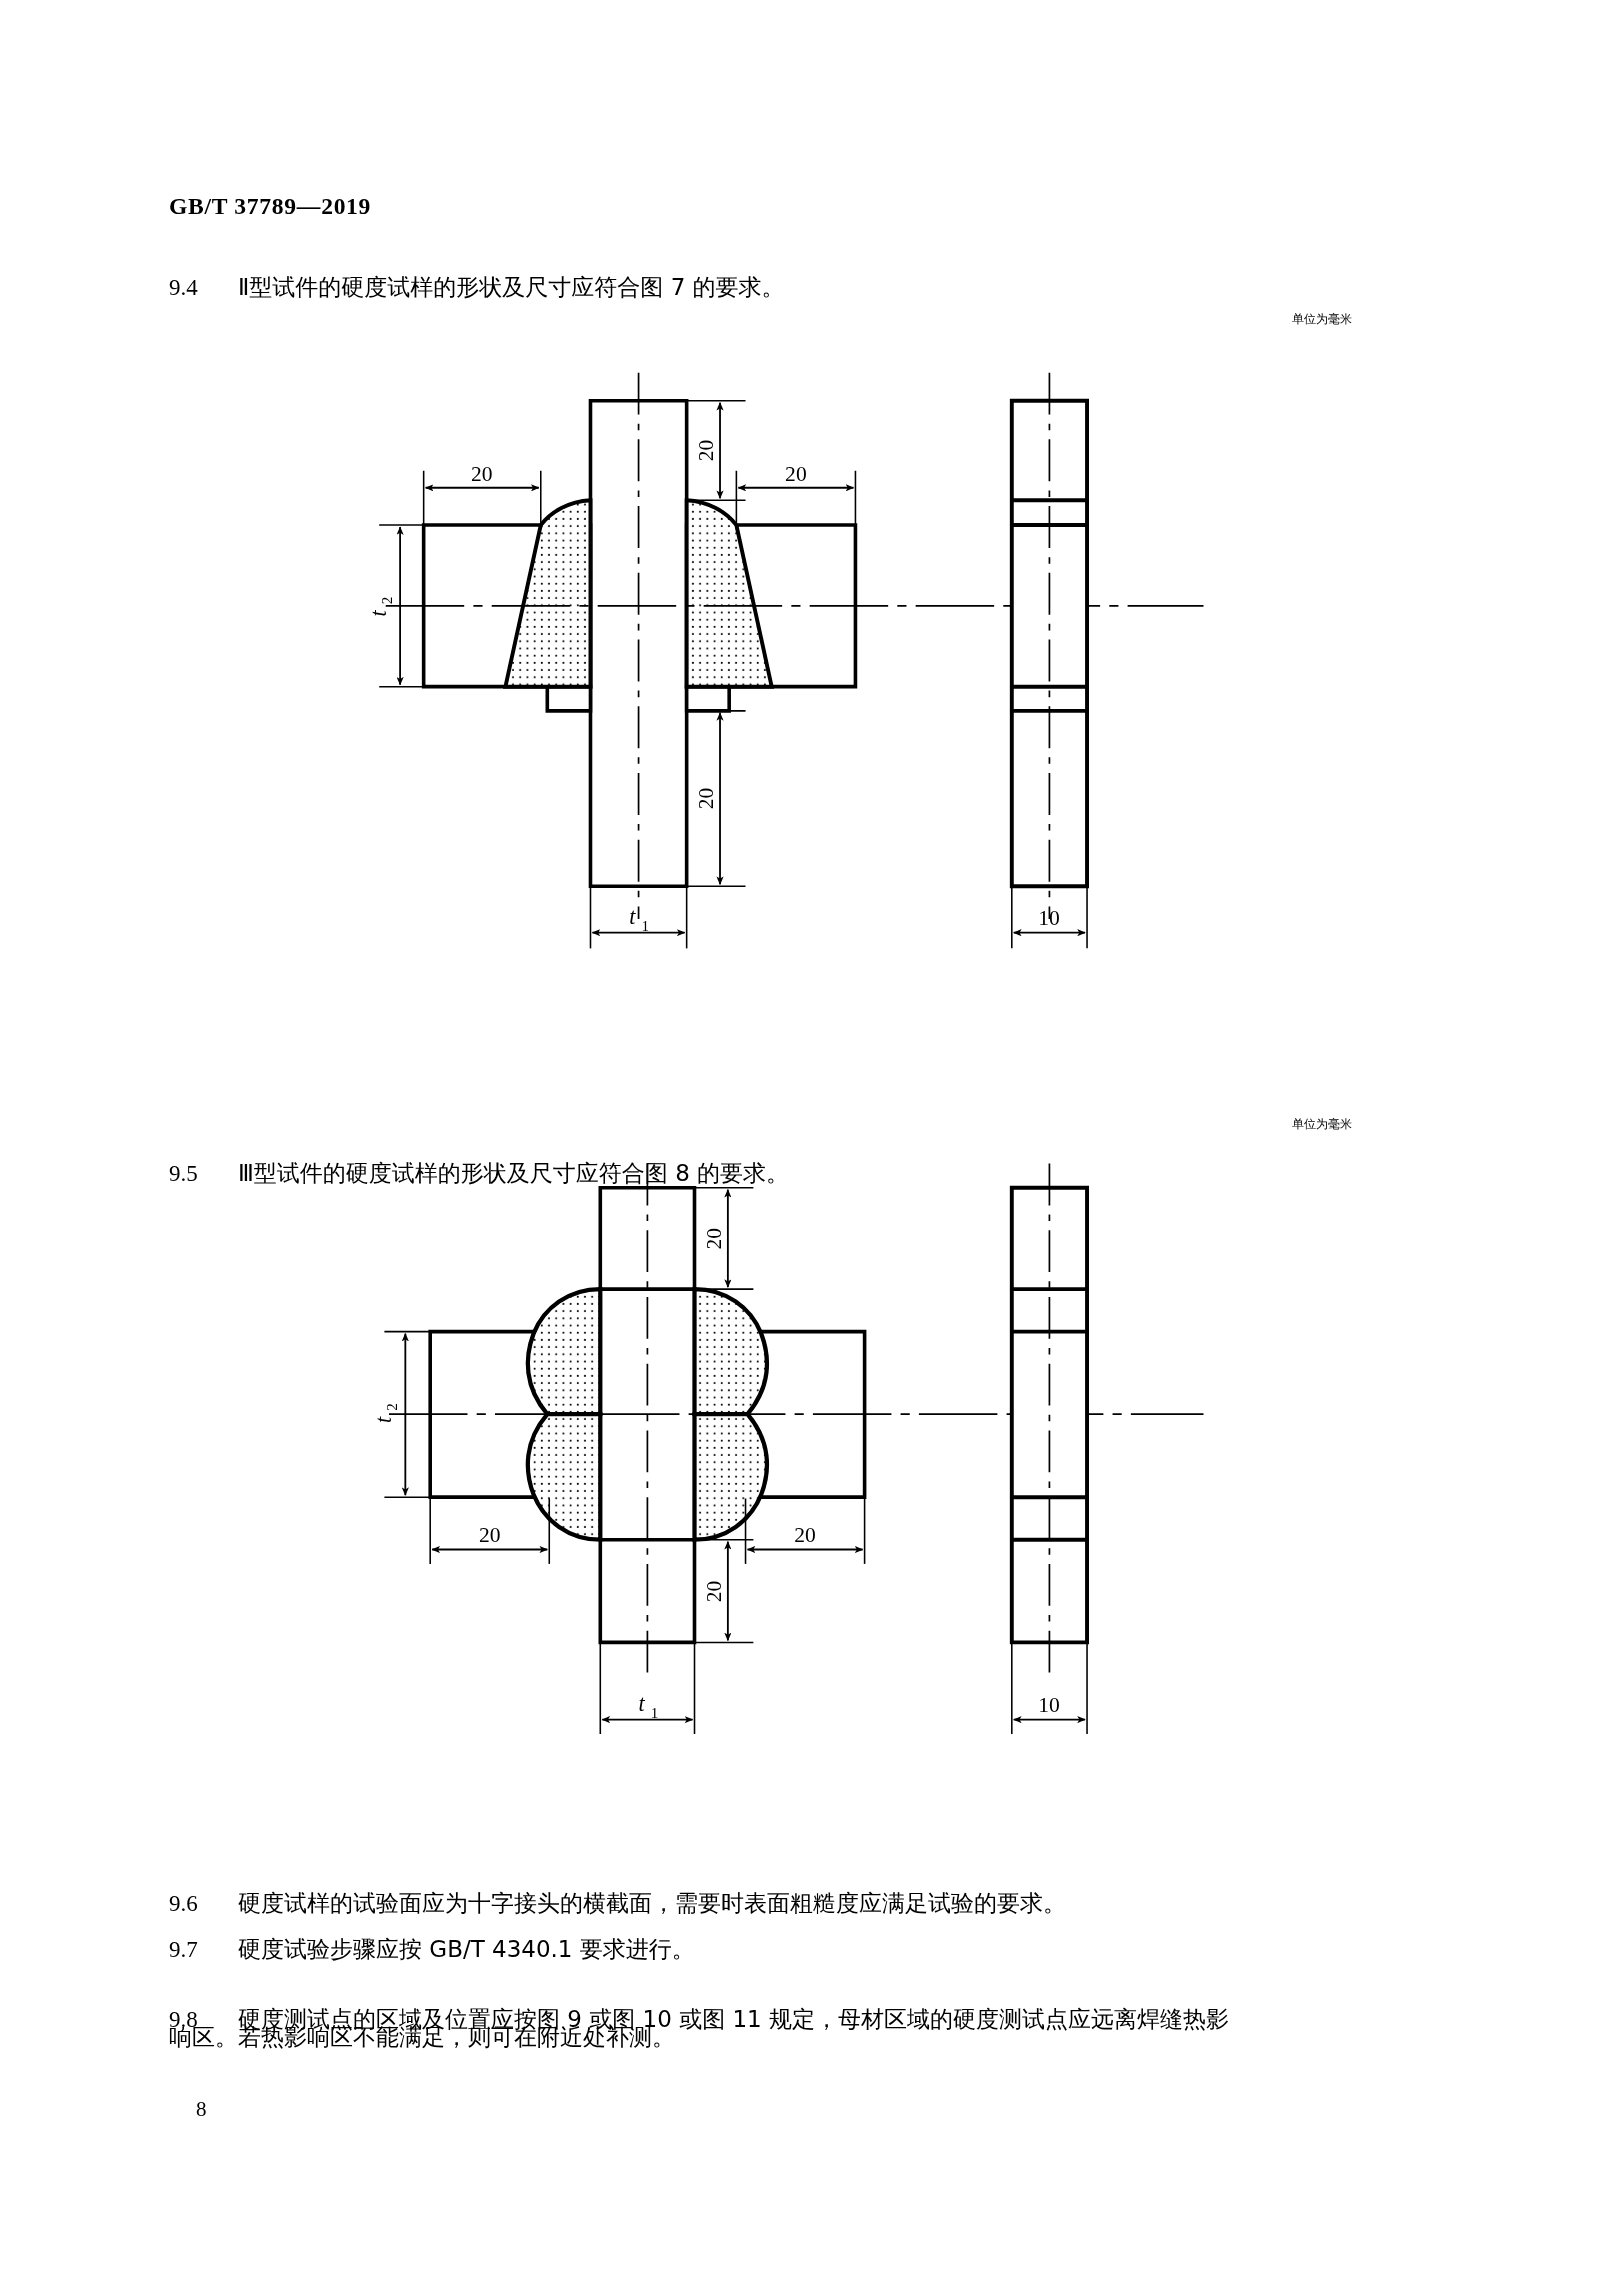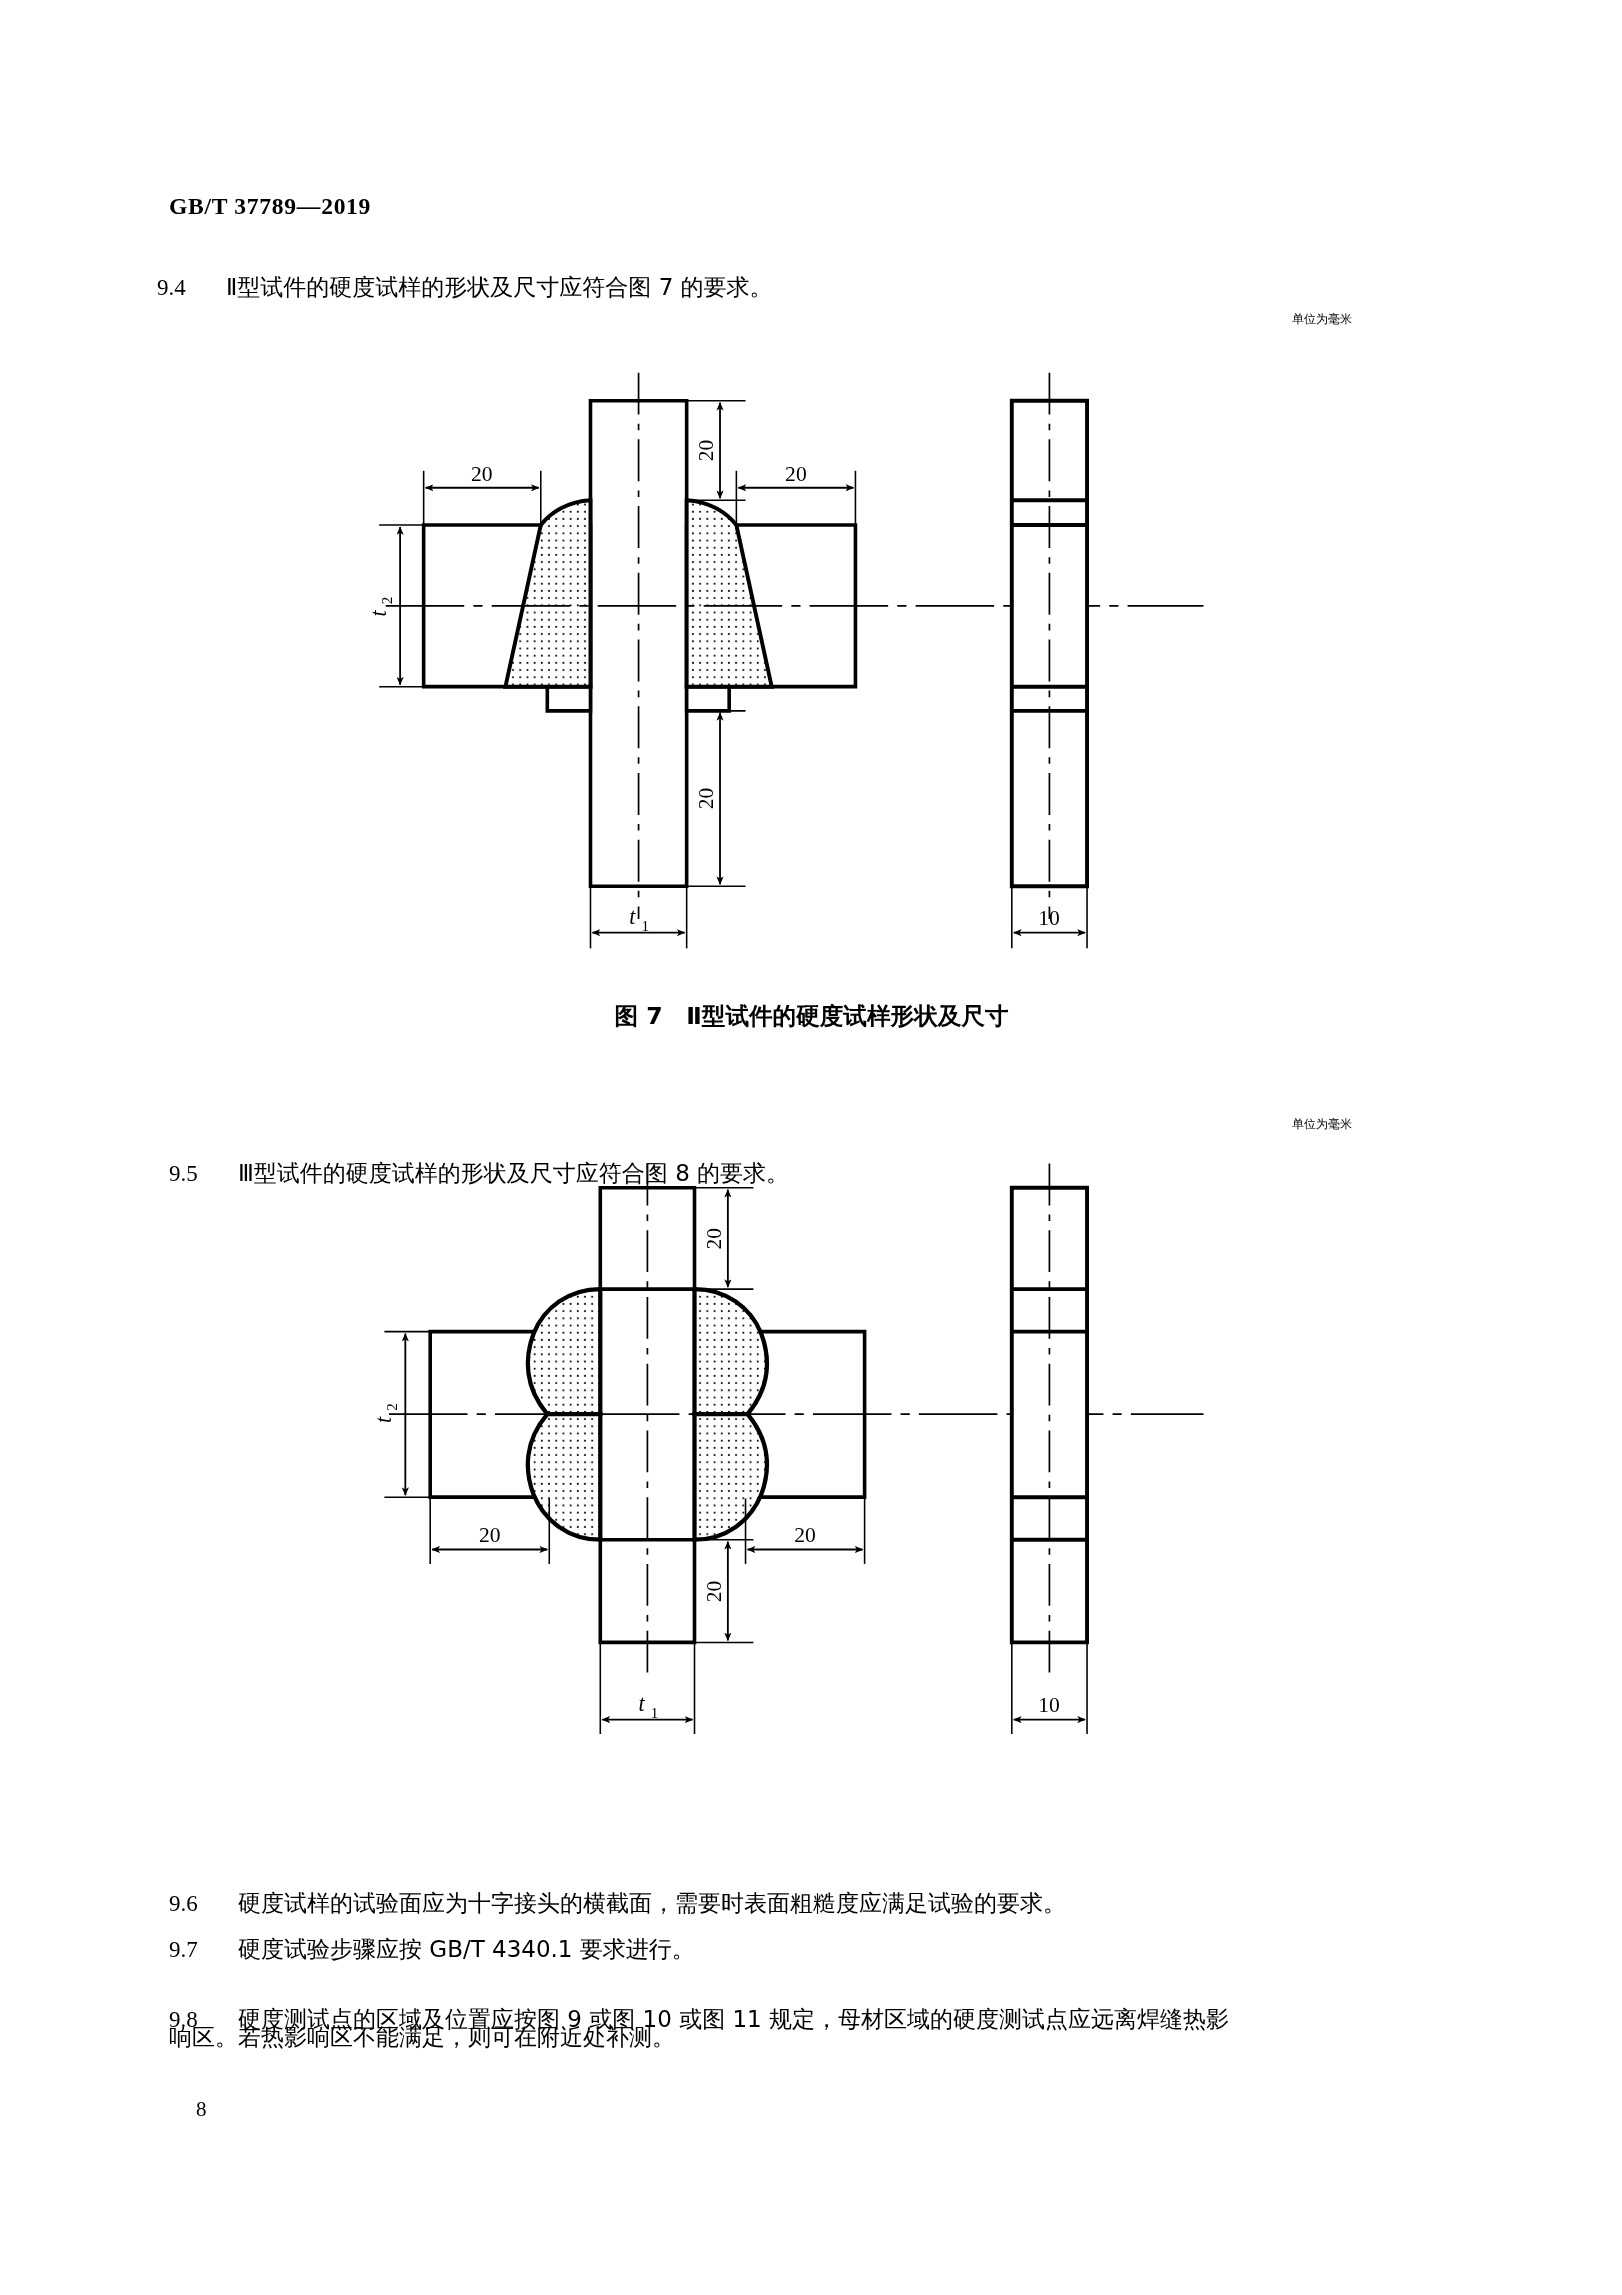--- a/index.html
+++ b/index.html
@@ -101,21 +101,21 @@
     fill: #000;
   }
 </style>
 </head>
 <body>
 
 <div class="page">
 
   <div class="running-header">GB/T 37789—2019</div>
 
-  <div class="para" style="left:157px; top:267px;">
+  <div class="para" style="left:169px; top:267px;">
     <span class="num">9.4</span><span>Ⅱ型试件的硬度试样的形状及尺寸应符合图 7 的要求。</span>
   </div>
 
   <div class="unit-note" style="left:1292px; top:311px;">单位为毫米</div>
 
   <div class="drawing" style="left:353px; top:366px;">
     <svg width="929" height="589" viewBox="0 0 1420 900">
       <defs>
         <pattern id="dots7" width="11" height="11" patternUnits="userSpaceOnUse">
           <rect width="11" height="11" fill="#ffffff"></rect>
@@ -227,21 +227,20 @@
 
       <g>
         <line x1="1007" y1="795" x2="1007" y2="890" stroke="#000" stroke-width="2.4"></line>
         <line x1="1122" y1="795" x2="1122" y2="890" stroke="#000" stroke-width="2.4"></line>
         <line x1="1010" y1="866" x2="1119" y2="866" stroke="#000" stroke-width="2.8" marker-start="url(#ah7e)" marker-end="url(#ah7s)"></line>
         <text class="dimtxt" x="1064" y="854" text-anchor="middle">10</text>
       </g>
     </svg>
   </div>
 
-  <div class="fig-caption" style="top:1000px;">图 7　Ⅱ型试件的硬度试样形状及尺寸</div>
 
   <div class="para" style="left:169px; top:1125px;margin-top:28px;">
     <span class="num">9.5</span><span>Ⅲ型试件的硬度试样的形状及尺寸应符合图 8 的要求。</span>
   </div>
 
   <div class="unit-note" style="left:1292px; top:1116px;">单位为毫米</div>
 
   <div class="drawing" style="left:353px; top:1158px;">
     <svg width="929" height="609" viewBox="0 0 1420 930">
       <defs>

